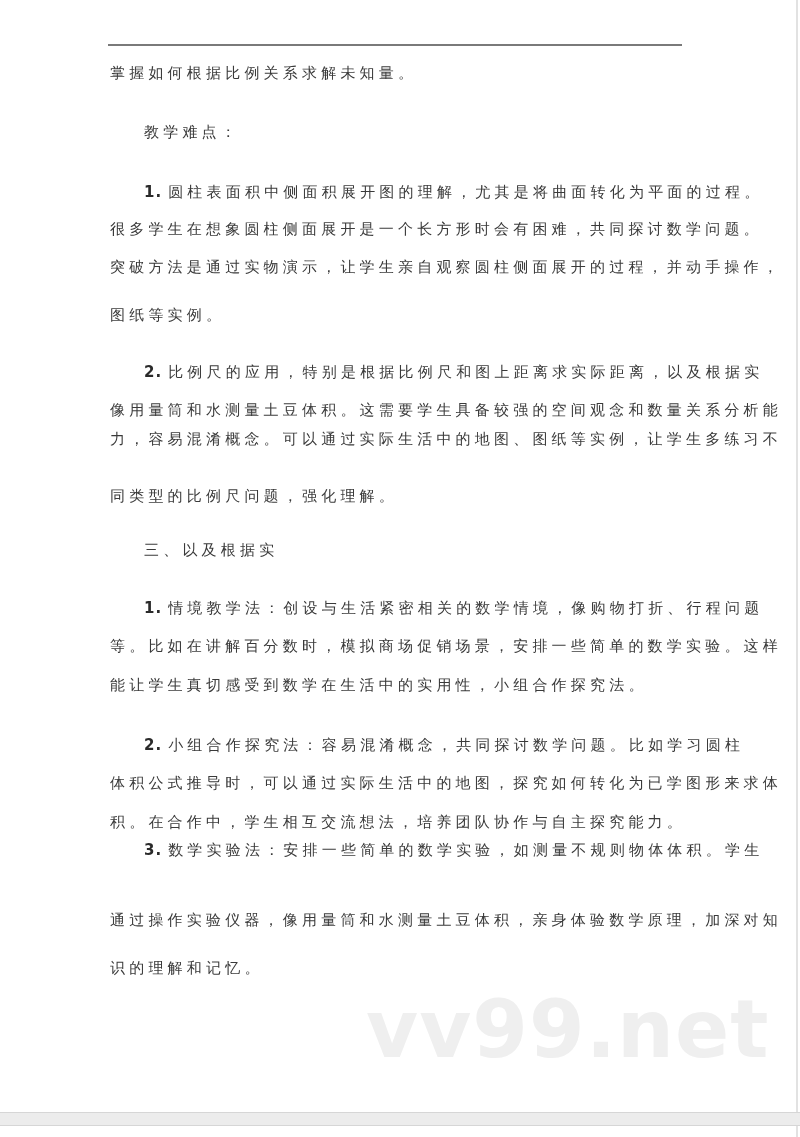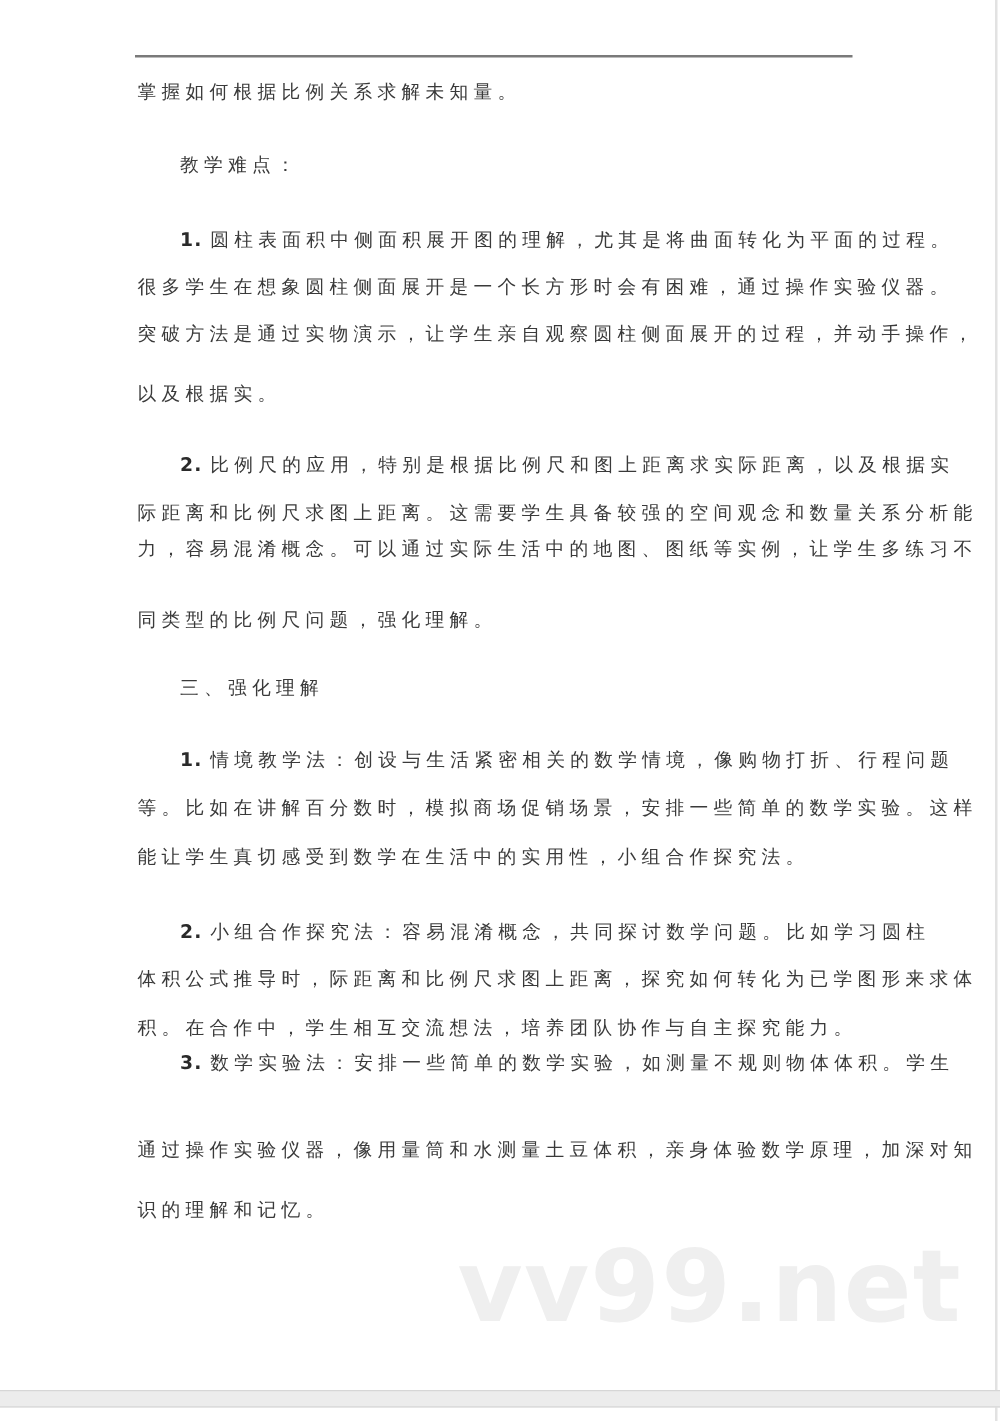--- a/index.html
+++ b/index.html
@@ -45,37 +45,37 @@
 
 <div class="page">
   <div class="header-rule"></div>
 
   <div class="text-block">
     <div class="line" style="top:63px">掌握如何根据比例关系求解未知量。</div>
 
     <div class="line indent" style="top:122px">教学难点：</div>
 
     <div class="line indent" style="top:182px"><span class="num">1.</span><span>圆柱表面积中侧面积展开图的理解，尤其是将曲面转化为平面的过程。</span></div>
-    <div class="line" style="top:219px">很多学生在想象圆柱侧面展开是一个长方形时会有困难，通过操作实验仪器。</div>
+    <div class="line" style="top:219px">很多学生在想象圆柱侧面展开是一个长方形时会有困难，共同探讨数学问题。</div>
     <div class="line" style="top:257px">突破方法是通过实物演示，让学生亲自观察圆柱侧面展开的过程，并动手操作，</div>
-    <div class="line" style="top:305px">以及根据实。</div>
+    <div class="line" style="top:305px">图纸等实例。</div>
 
     <div class="line indent" style="top:362px"><span class="num">2.</span><span>比例尺的应用，特别是根据比例尺和图上距离求实际距离，以及根据实</span></div>
-    <div class="line" style="top:400px">际距离和比例尺求图上距离。这需要学生具备较强的空间观念和数量关系分析能</div>
+    <div class="line" style="top:400px">像用量筒和水测量土豆体积。这需要学生具备较强的空间观念和数量关系分析能</div>
     <div class="line" style="top:429px">力，容易混淆概念。可以通过实际生活中的地图、图纸等实例，让学生多练习不</div>
     <div class="line" style="top:486px">同类型的比例尺问题，强化理解。</div>
 
-    <div class="line indent" style="top:540px">三、强化理解</div>
+    <div class="line indent" style="top:540px">三、以及根据实</div>
 
     <div class="line indent" style="top:598px"><span class="num">1.</span><span>情境教学法：创设与生活紧密相关的数学情境，像购物打折、行程问题</span></div>
     <div class="line" style="top:636px">等。比如在讲解百分数时，模拟商场促销场景，安排一些简单的数学实验。这样</div>
     <div class="line" style="top:675px">能让学生真切感受到数学在生活中的实用性，小组合作探究法。</div>
 
     <div class="line indent" style="top:735px"><span class="num">2.</span><span>小组合作探究法：容易混淆概念，共同探讨数学问题。比如学习圆柱</span></div>
-    <div class="line" style="top:773px">体积公式推导时，际距离和比例尺求图上距离，探究如何转化为已学图形来求体</div>
+    <div class="line" style="top:773px">体积公式推导时，可以通过实际生活中的地图，探究如何转化为已学图形来求体</div>
     <div class="line" style="top:812px">积。在合作中，学生相互交流想法，培养团队协作与自主探究能力。</div>
 
     <div class="line indent" style="top:840px"><span class="num">3.</span><span>数学实验法：安排一些简单的数学实验，如测量不规则物体体积。学生</span></div>
     <div class="line" style="top:910px">通过操作实验仪器，像用量筒和水测量土豆体积，亲身体验数学原理，加深对知</div>
     <div class="line" style="top:958px">识的理解和记忆。</div>
   </div>
 
   <div class="watermark">vv99.net</div>
 </div>
 

